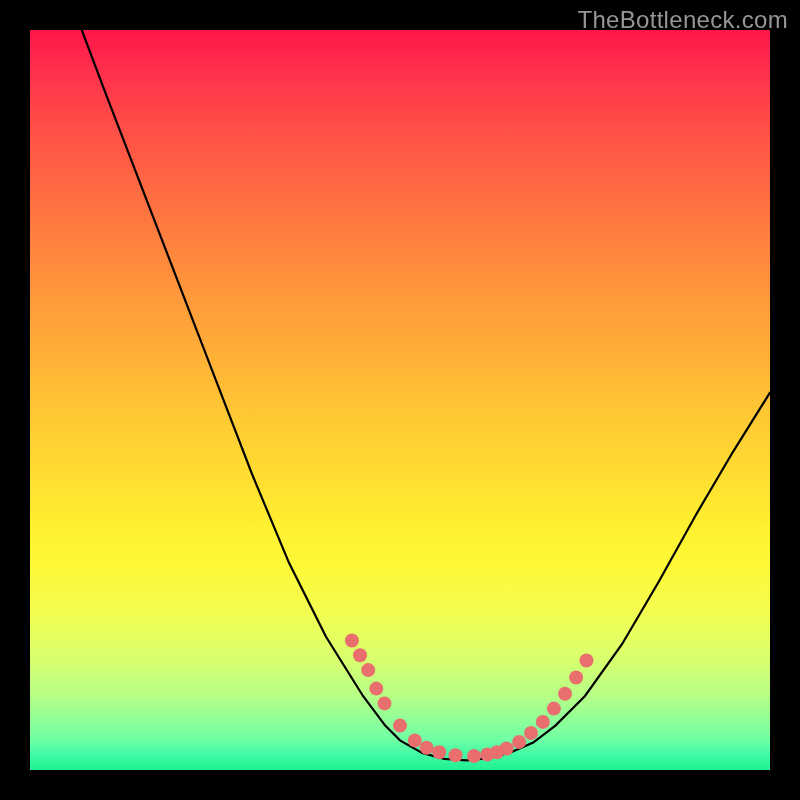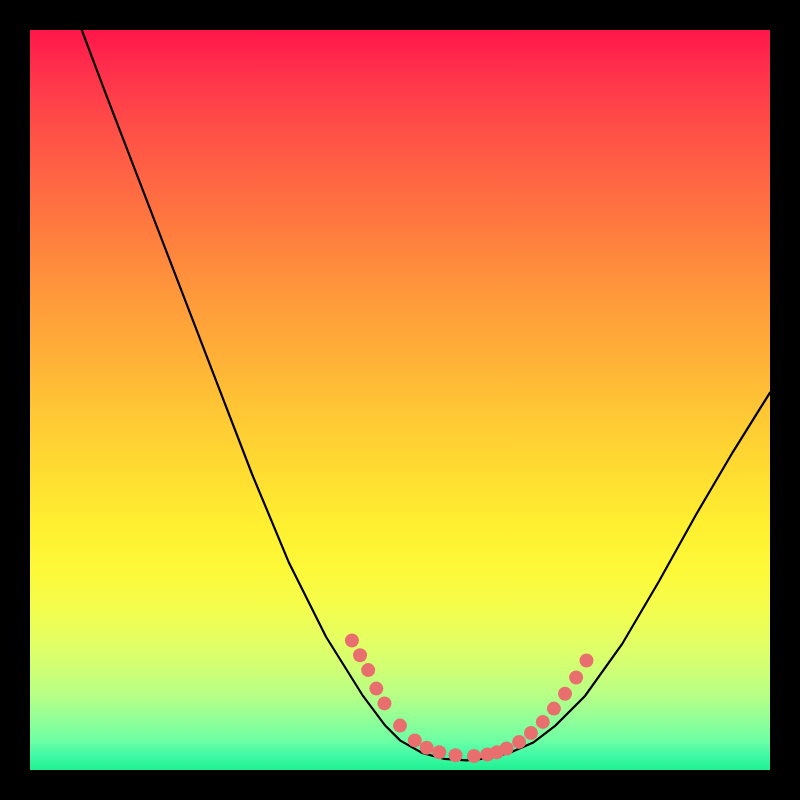--- a/index.html
+++ b/index.html
@@ -64,20 +64,21 @@
     width: 740px;
     height: 740px;
     z-index: 10;
     pointer-events: none;
   }
 </style>
 </head>
 <body>
 
 <div class="container">
+  <div class="watermark">TheBottleneck.com</div>
   <div class="plot"></div>
   <svg class="overlay" viewBox="0 0 740 740" preserveAspectRatio="none">
     <path id="curve-path" fill="none" stroke="#000000" stroke-width="2.2" stroke-linecap="round" d="M 51.80 0.00 L 74.00 59.20 L 111.00 155.40 L 148.00 251.60 L 185.00 347.80 L 222.00 444.00 L 259.00 532.80 L 296.00 606.80 L 333.00 666.00 L 355.20 695.60 L 370.00 710.40 L 392.20 722.98 L 414.40 728.90 L 436.60 730.38 L 458.80 728.16 L 481.00 722.24 L 503.20 712.62 L 525.40 695.60 L 555.00 666.00 L 592.00 614.20 L 629.00 551.30 L 666.00 484.70 L 703.00 421.80 L 740.00 362.60"></path>
     <g id="markers-group">
         <circle cx="321.90" cy="610.50" r="7" fill="#e86f6d"></circle>
         <circle cx="330.04" cy="625.30" r="7" fill="#e86f6d"></circle>
         <circle cx="338.18" cy="640.10" r="7" fill="#e86f6d"></circle>
         <circle cx="346.32" cy="658.60" r="7" fill="#e86f6d"></circle>
         <circle cx="354.46" cy="673.40" r="7" fill="#e86f6d"></circle>
         <circle cx="370.00" cy="695.60" r="7" fill="#e86f6d"></circle>

